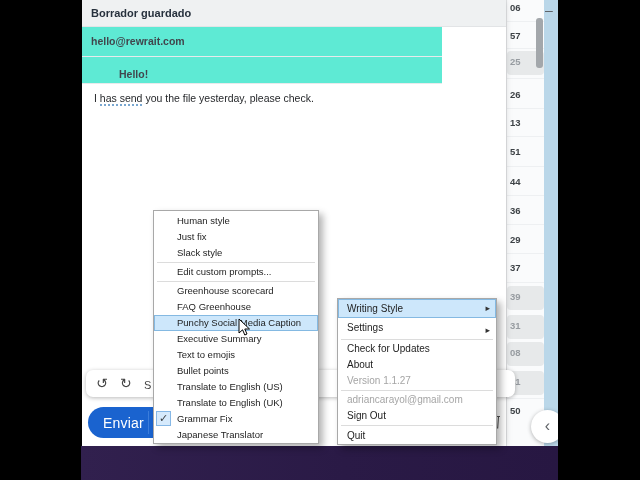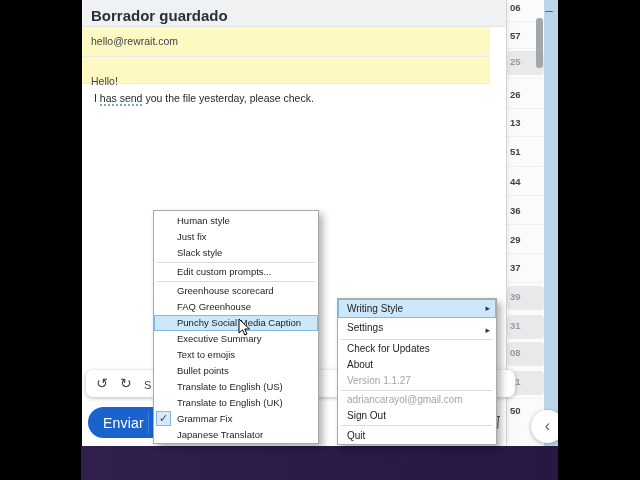--- a/index.html
+++ b/index.html
@@ -4,27 +4,27 @@
 <style>
   html,body{margin:0;padding:0;background:#000;}
   *{box-sizing:border-box;font-family:"Liberation Sans","DejaVu Sans",sans-serif;}
   #canvas{position:relative;width:640px;height:480px;background:#000;overflow:hidden;}
 
   
   #win{position:absolute;left:82px;top:0;width:424px;height:446px;background:#fff;
        box-shadow:-3px 0 8px rgba(0,0,0,.35);z-index:4;}
   #win-header{position:absolute;left:0;top:0;width:424px;height:27px;background:#eff1f2;
        border-bottom:1px solid #e2e4e6;}
-  #win-title{position:absolute;left:9px;top:7px;font-size:15px;font-weight:bold;color:#27313d;}
+  #win-title{position:absolute;left:9px;top:7px;font-size:11px;font-weight:bold;color:#27313d;}
   .win-ctl{position:absolute;top:5px;color:#5f6368;font-size:12px;line-height:16px;cursor:default;}
   #ctl-min{left:463px;top:2px;font-size:14px;}
   #ctl-exp{left:481px;top:8px;}
   #ctl-close{left:496px;top:4px;font-size:13px;}
 
-  .field-row{position:absolute;left:0;width:408px;background:#fef9c3;border-bottom:1px solid #e8eaec;}
+  .field-row{position:absolute;left:0;width:360px;background:#5eead4;border-bottom:1px solid #e8eaec;font-weight:bold;}
   #row-to{top:27px;height:30px;}
   #row-subj{top:57px;height:27px;}
   .field-text{position:absolute;left:9px;font-size:10.5px;color:#41464d;}
   #body-line{position:absolute;left:12px;top:92px;font-size:10.5px;color:#26282b;}
   #body-flag{border-bottom:2px dotted #7aa7d0;}
 
   
   #fmt-bar{position:absolute;left:86px;top:370px;width:429px;height:27px;background:#fff;
        border-radius:7px;box-shadow:0 1px 4px rgba(0,0,0,.28);z-index:5;}
   .tb-ic{position:absolute;top:4px;font-size:14px;color:#444;line-height:18px;}
@@ -100,21 +100,21 @@
         <svg width="11" height="11" viewBox="0 0 11 11">
             <path d="M6.5 1.5h3v3M9.5 1.5 6 5M4.5 9.5h-3v-3M1.5 9.5 5 6" stroke="#5f6368" stroke-width="1.2" fill="none"></path>
           </svg>
       </span>
       <span class="win-ctl" id="ctl-close">×</span>
     </div>
     <div class="field-row" id="row-to">
       <span class="field-text" style="top:8px;">hello@rewrait.com</span>
     </div>
     <div class="field-row" id="row-subj">
-      <span class="field-text" style="top:18px;">Hello!</span>
+      <span class="field-text" style="top:11px;margin-left:28px;">Hello!</span>
     </div>
     <div id="body-line"><span>I </span><span id="body-flag">has send</span><span> you the file yesterday, please check.</span></div>
   </div>
 
   <div id="fmt-bar">
     <span class="tb-ic" id="tb-undo">↺</span>
     <span class="tb-ic" id="tb-redo">↻</span>
     <span class="tb-ic" id="tb-font">S</span>
     <span id="tb-lines"></span>
     <span class="tb-ic" id="tb-caret">▾</span>

